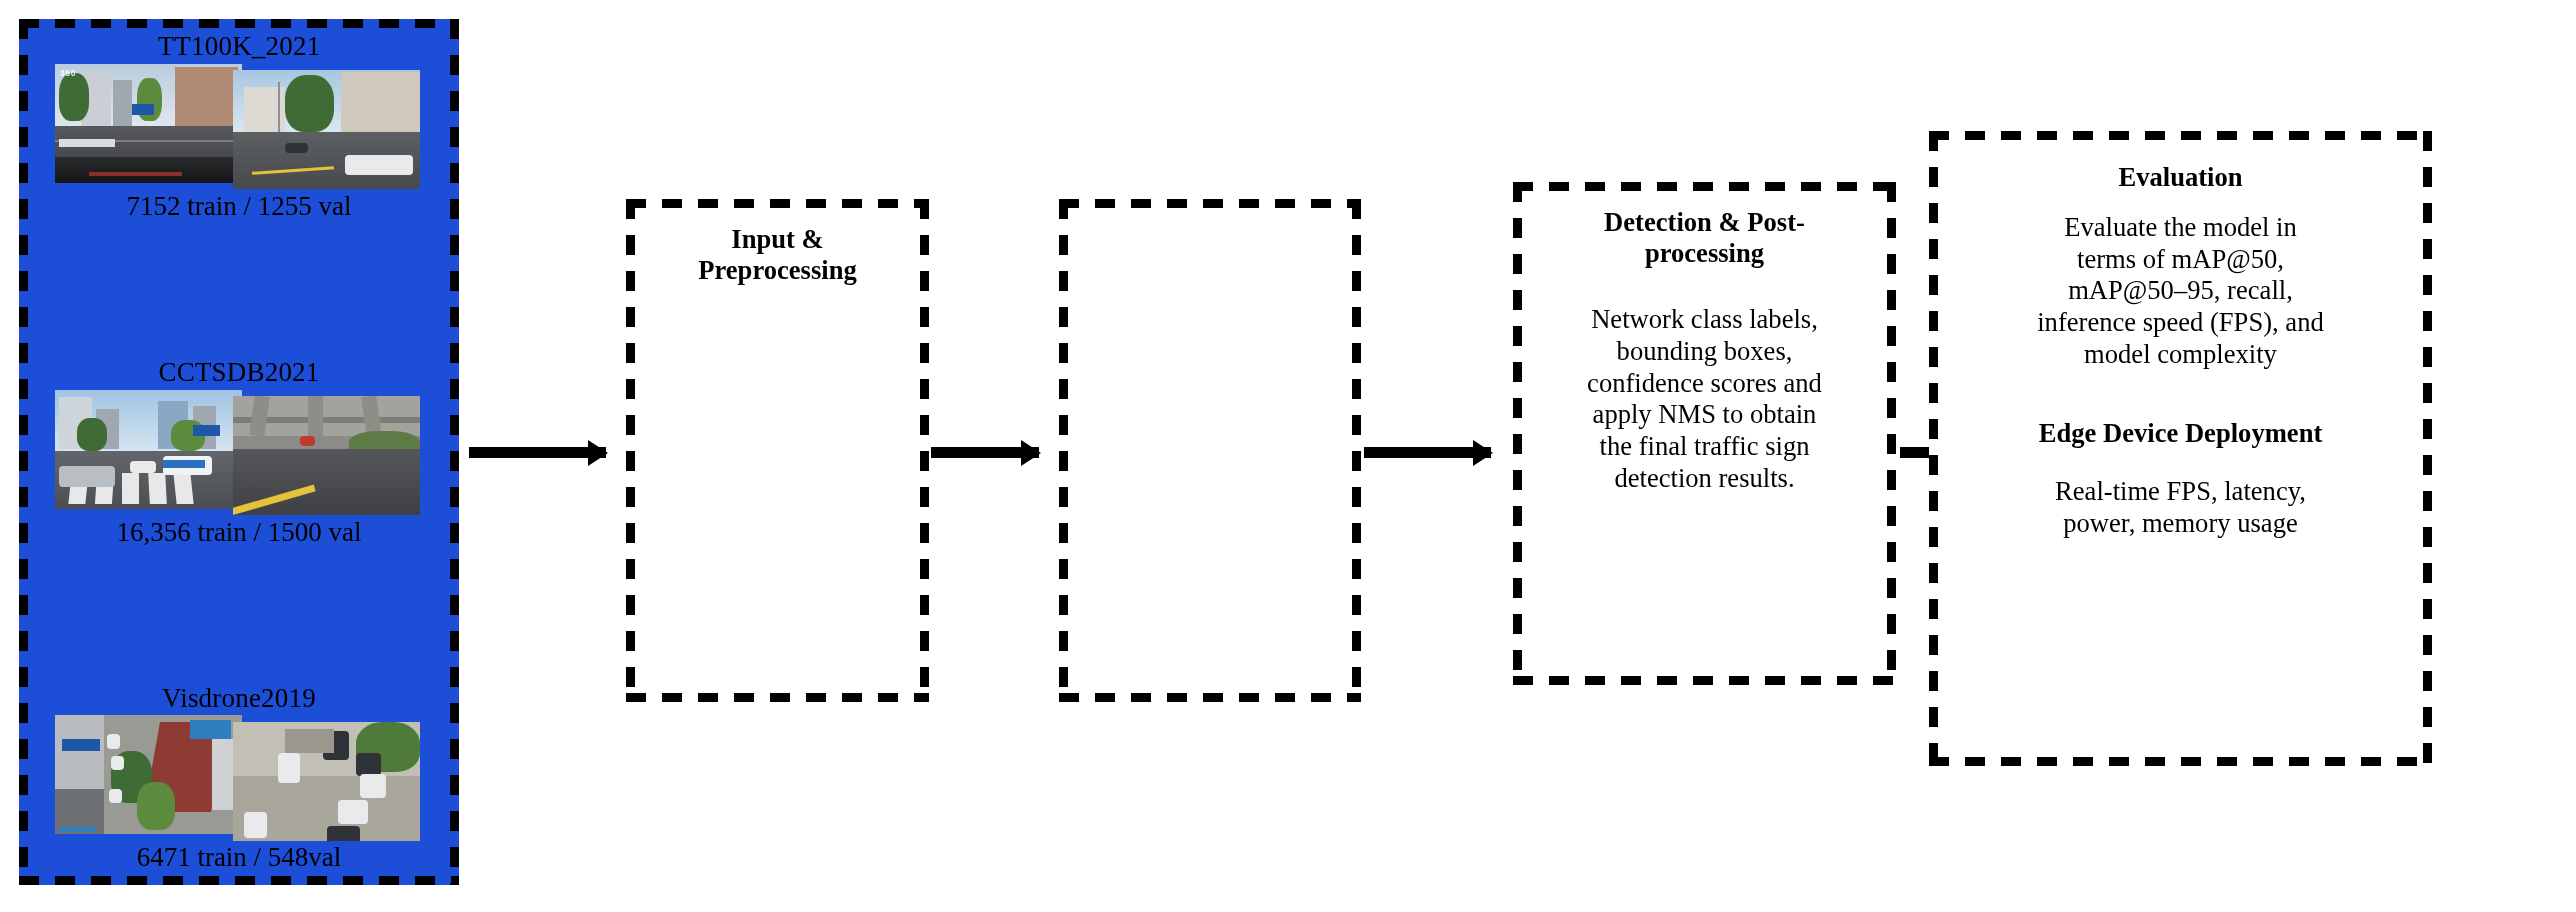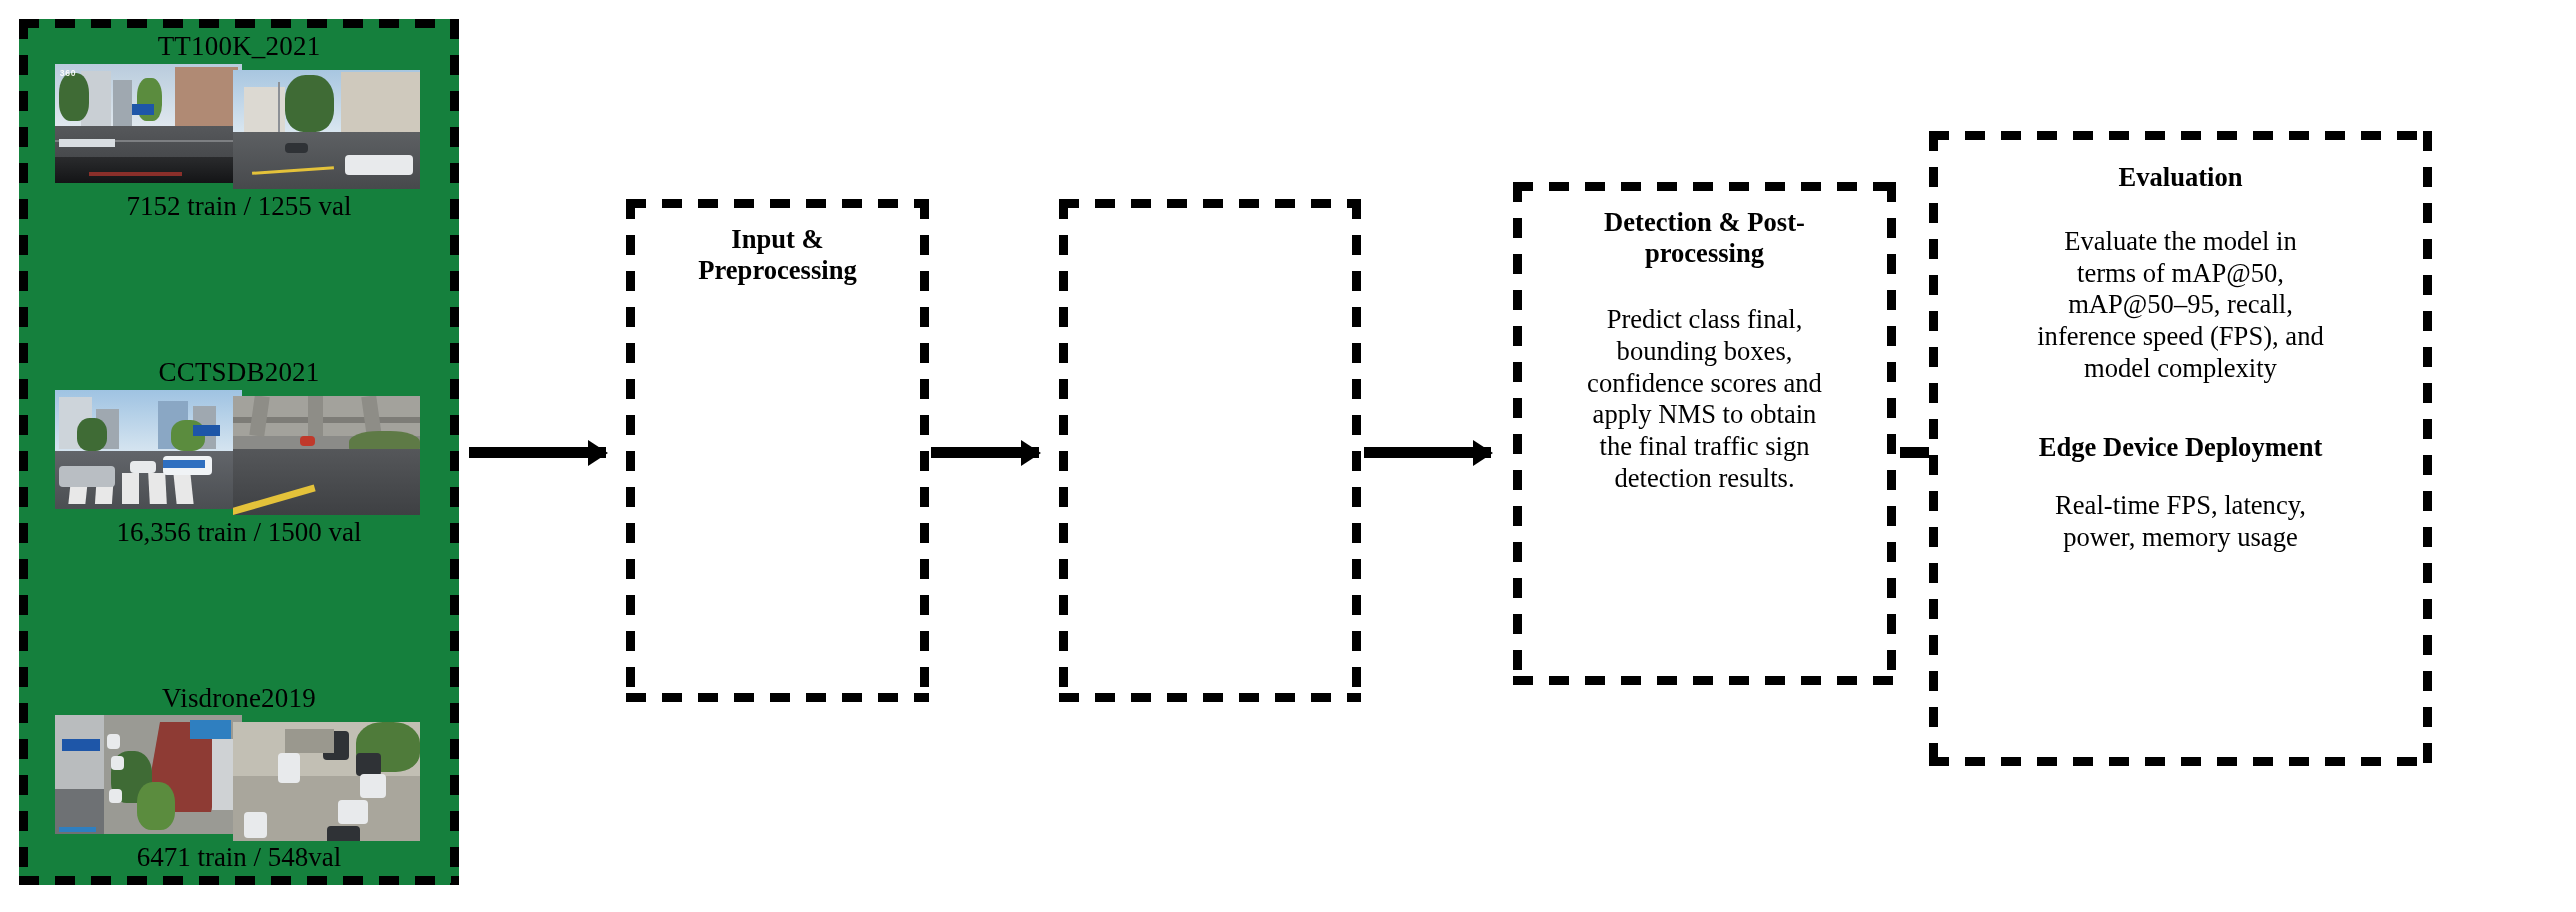--- a/index.html
+++ b/index.html
@@ -2,21 +2,21 @@
 <html style="font-size:12.5px"><head>
 <meta charset="utf-8">
 <style>
   html,body{margin:0;padding:0;background:#ffffff;}
   body{width:2576px;height:913px;position:relative;overflow:hidden;
        font-family:"Liberation Serif","DejaVu Serif",serif;color:#000;}
 
   .stage{position:absolute;left:0;top:0;width:2576px;height:913px;}
 
   
-  .dashbox{position:absolute;box-sizing:border-box;background:#15803d;}
+  .dashbox{position:absolute;box-sizing:border-box;background:#1d4ed8;}
   .dashbox .edge{position:absolute;background:
       repeating-linear-gradient(90deg,#000 0 20.3px,transparent 20.3px 36px);}
   .dashbox .edgeV{position:absolute;background:
       repeating-linear-gradient(180deg,#000 0 20.3px,transparent 20.3px 36px);}
 
   .e-top{left:0;top:0;right:0;height:8.6px;}
   .e-bot{left:0;bottom:0;right:0;height:8.6px;}
   .e-left{left:0;top:0;bottom:0;width:8.6px;}
   .e-right{right:0;top:0;bottom:0;width:8.6px;}
 
@@ -74,21 +74,21 @@
   #box-eval{left:1929px;top:131px;width:503px;height:635px;}
 
   #box-input .p-title{margin-top:14px;}
   #box-input .p-body{margin-top:42px;}
   #box-network .p-title{margin-top:14px;}
   #box-network .p-list{margin-top:81px;}
   #box-detect .p-title{margin-top:14px;}
   #box-detect .p-body{margin-top:34px;}
 
   #box-eval .p-title{margin-top:20.3px;}
-  #box-eval .p-body{margin-top:32px;}
+  #box-eval .p-body{margin-top:18px;}
   #box-eval .p-title2{font-weight:bold;font-size:26.6px;line-height:1.18;margin-top:47px;}
   #box-eval .p-body2{font-size:26.6px;line-height:1.2;margin-top:26.6px;}
 
   
   .arrow{position:absolute;height:11px;background:#000;}
   .arrow:after{content:"";position:absolute;right:-1.6px;top:50%;
      transform:translateY(-50%);
      border-left:20.3px solid #000;border-top:13.3px solid transparent;
      border-bottom:13.3px solid transparent;}
 </style>
@@ -257,21 +257,21 @@
     <div class="edge e-top"></div>
     <div class="edge e-bot"></div>
     <div class="edgeV e-left"></div>
     <div class="edgeV e-right"></div>
     <div class="pbox-in">
       <div class="p-title">
         <div>Detection &amp; Post-</div>
         <div>processing</div>
       </div>
       <div class="p-body">
-        <div>Predict class final,</div>
+        <div>Network class labels,</div>
         <div>bounding boxes,</div>
         <div>confidence scores and</div>
         <div>apply NMS to obtain</div>
         <div>the final traffic sign</div>
         <div>detection results.</div>
       </div>
     </div>
   </div>
 
   <div class="arrow" style="left:1900px;top:447px;width:125px;"></div>

